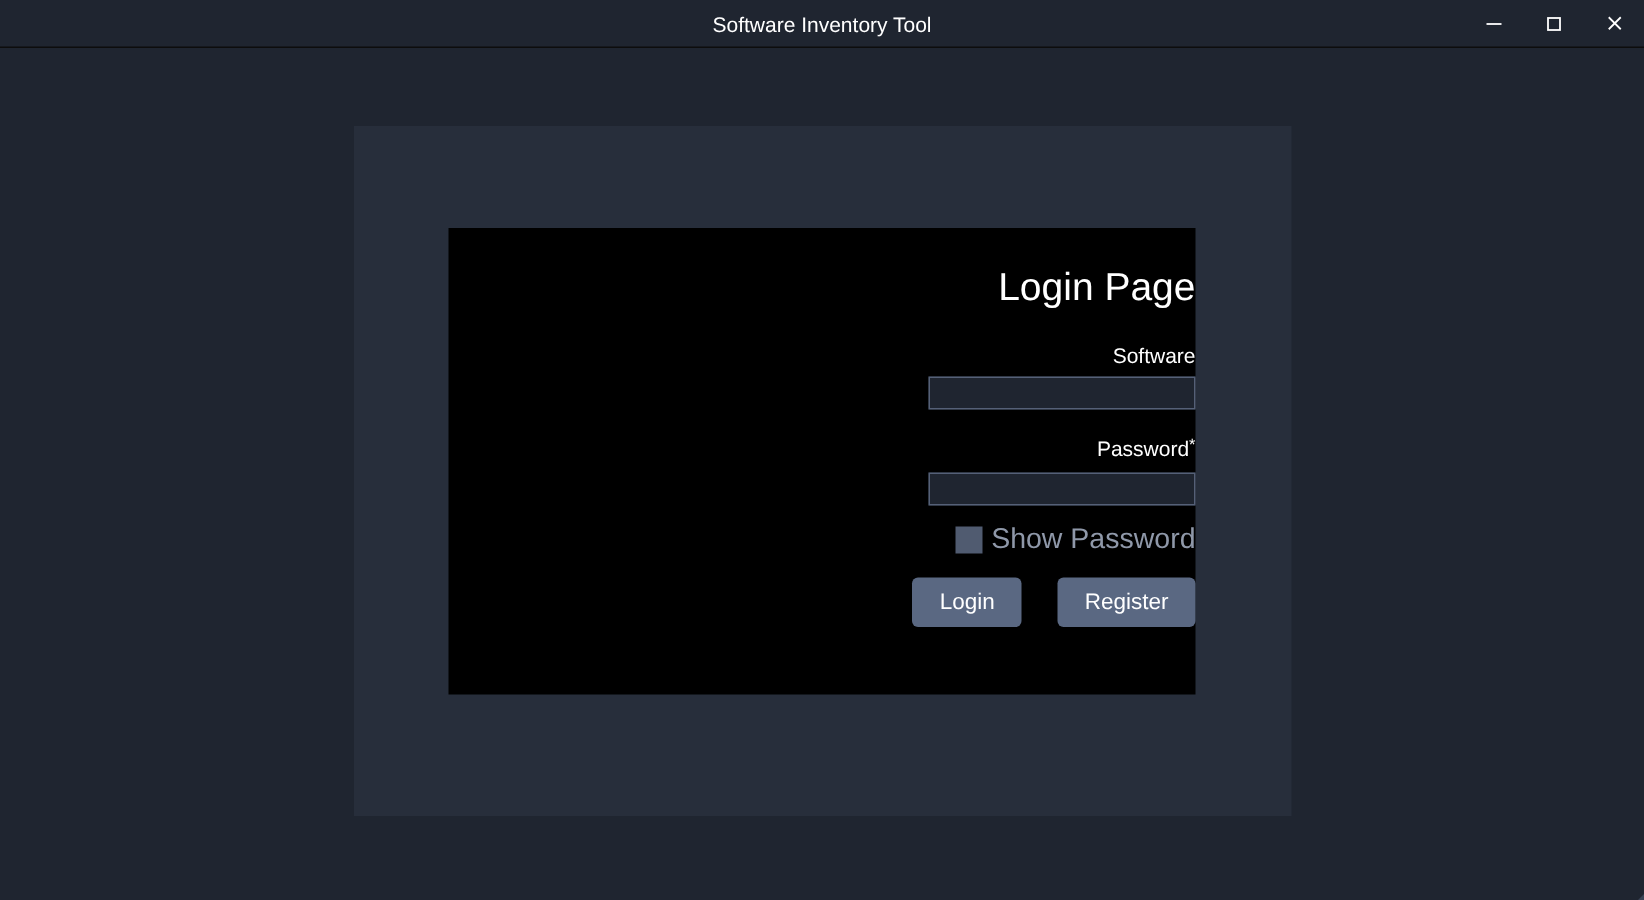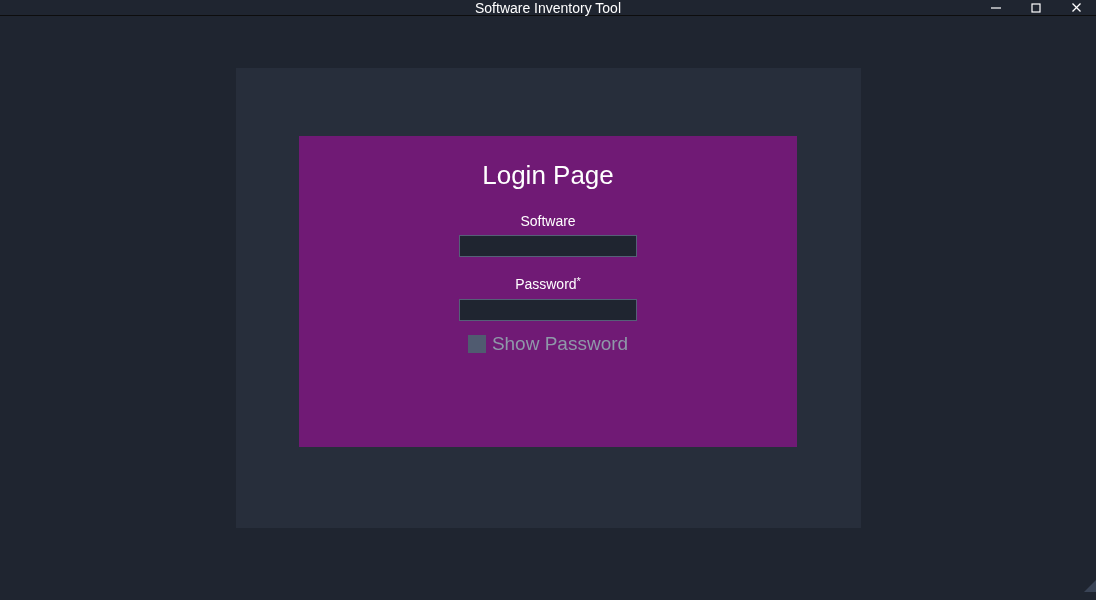--- a/index.html
+++ b/index.html
@@ -10,21 +10,21 @@
     
     body {
       font-family: Arial, Helvetica, sans-serif;
       background: #1f2530;
       width: 1096px;
       height: 600px;
       overflow: hidden;
     }
     
     .titlebar {
-      height: 16px;
+      height: 32px;
       background: #1f2530;
       display: flex;
       align-items: center;
       position: relative;
       border-bottom: 1px solid #0d0d0d;
     }
     
     .title-text {
       position: absolute;
       left: 50%;
@@ -72,24 +72,24 @@
       background: #272e3b;
       display: flex;
       align-items: flex-start;
       justify-content: center;
       padding-top: 68px;
     }
     
     .inner-panel {
       width: 498px;
       height: 311px;
-      background: #701a75;
+      background: #000000;
       display: flex;
       flex-direction: column;
-      align-items: center;
+      align-items: flex-end;
       padding-top: 24px;
       color: #ffffff;
     }
     
     .login-heading {
       font-size: 26px;
       font-weight: 400;
       color: #ffffff;
       margin-bottom: 22px;
     }
@@ -208,17 +208,21 @@
       <div class="password-label-wrap">
         <span class="field-label" style="display:inline;margin-bottom:15px;">Password</span><span class="asterisk">*</span>
       </div>
       <input type="password" class="text-input" style="margin-bottom: 12px;" value="">
 
       <div class="checkbox-row">
         <div class="checkbox-box"></div>
         <span class="checkbox-text">Show Password</span>
       </div>
 
+      <div class="button-row">
+        <button class="btn">Login</button>
+        <button class="btn">Register</button>
+      </div>
 
     </div>
   </div>
   <div class="resize-grip"></div>
 </div>
 
 </body></html>

